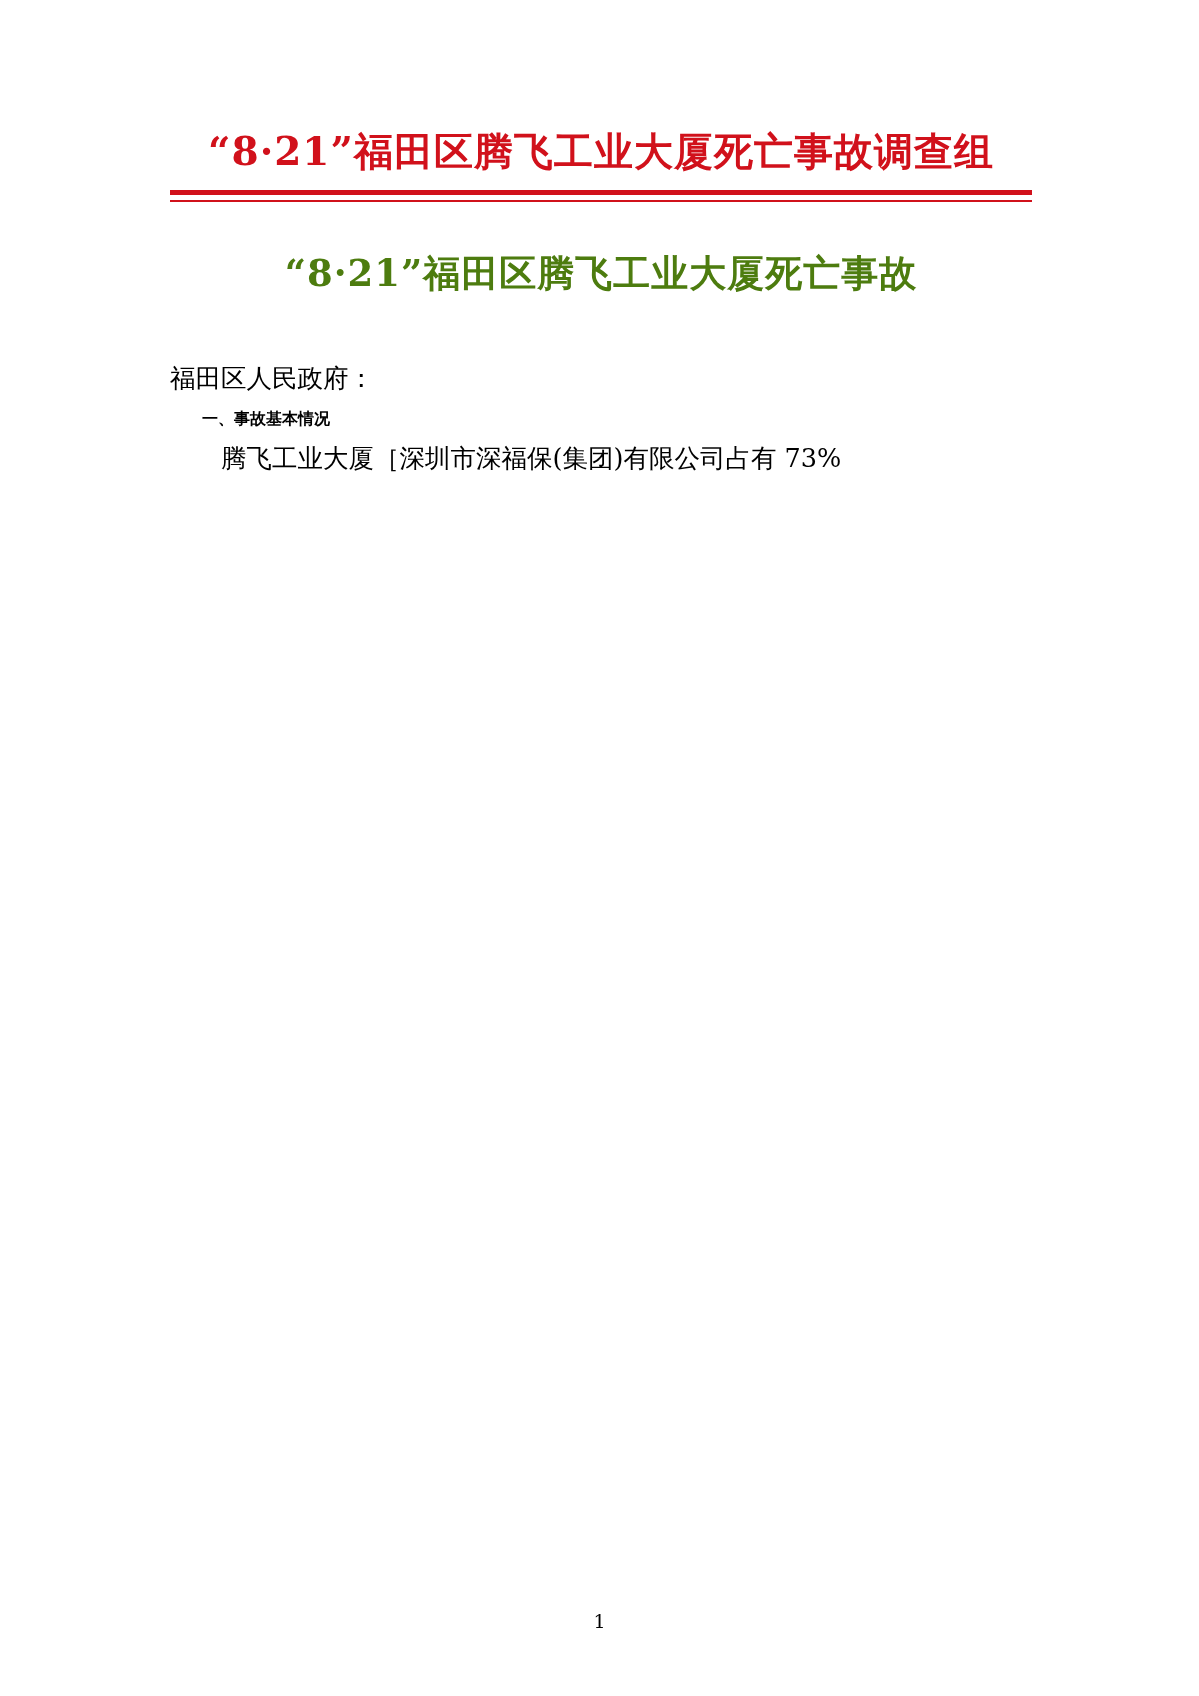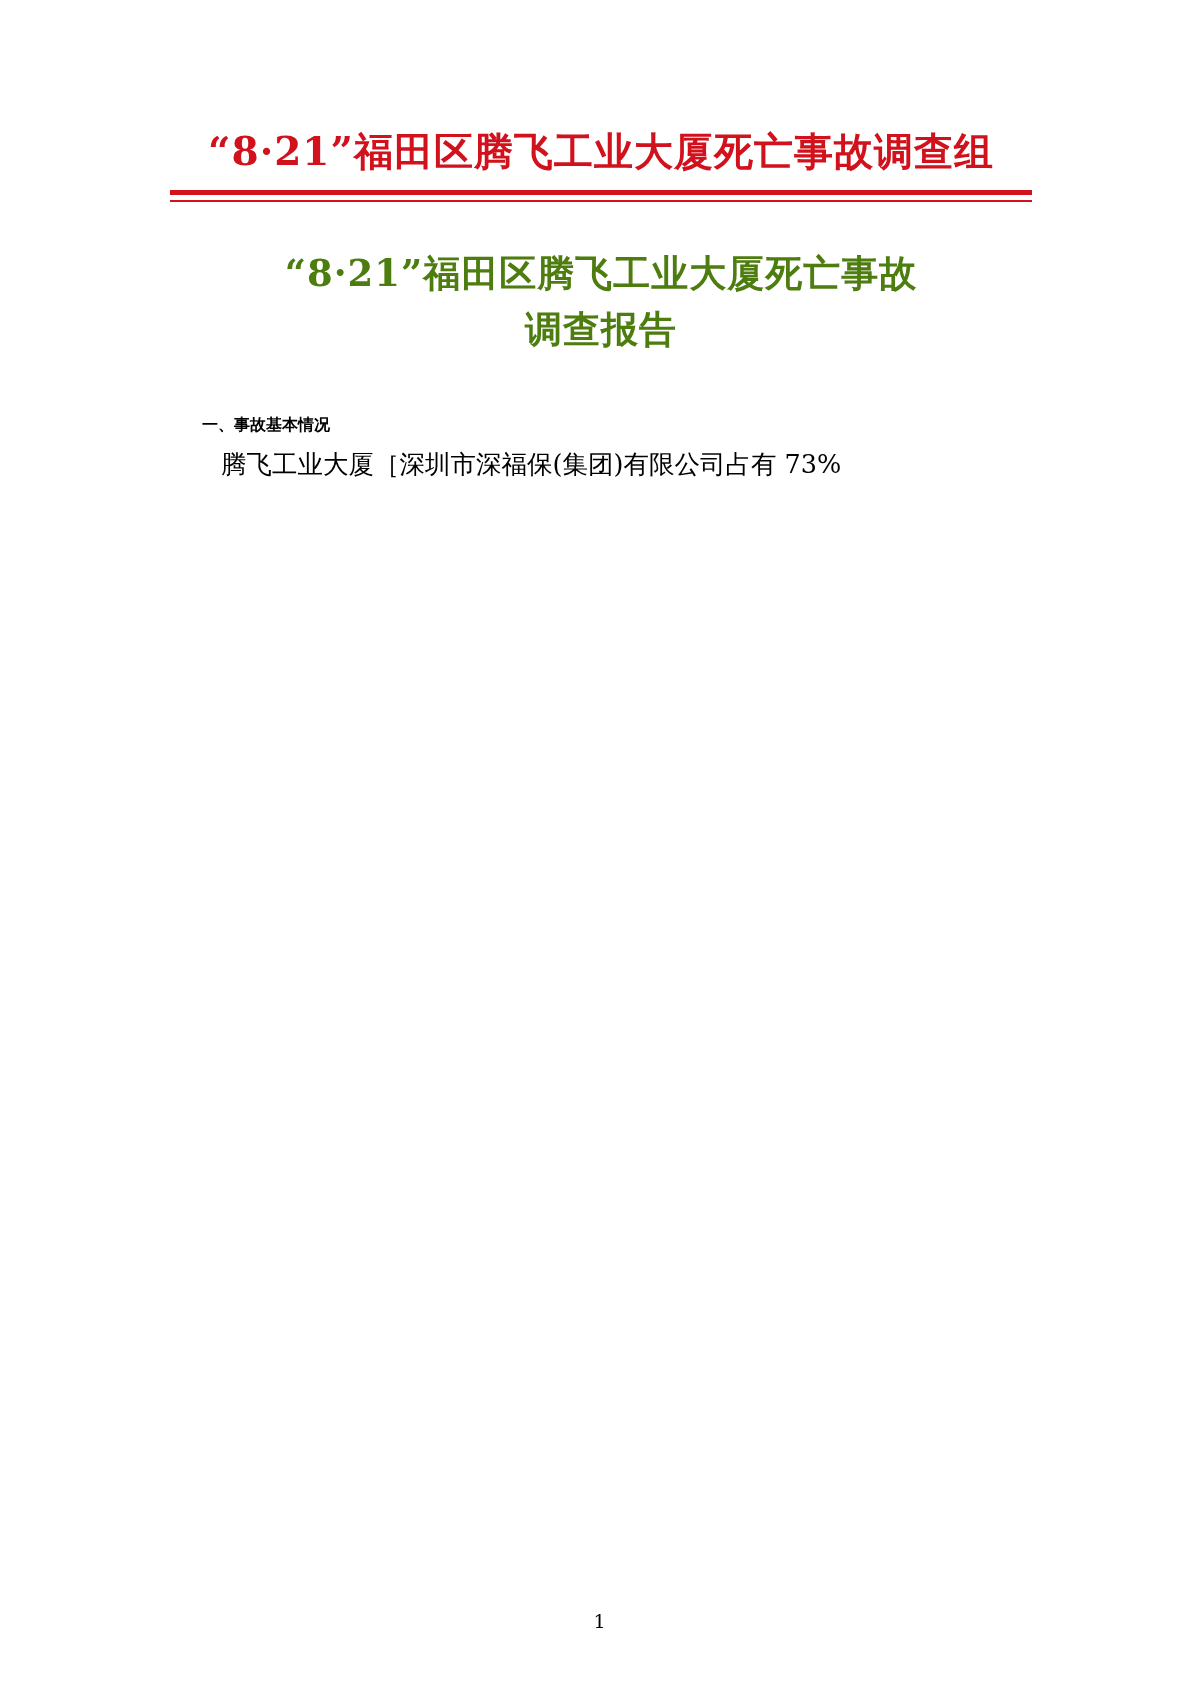--- a/index.html
+++ b/index.html
@@ -100,24 +100,24 @@
 <div class="page">
   <div class="content">
 
     <div class="letterhead">“8·21”福田区腾飞工业大厦死亡事故调查组</div>
 
     <div class="rule-thick"></div>
     <div class="rule-thin"></div>
 
     <div class="doc-title">
       <div>“8·21”福田区腾飞工业大厦死亡事故</div>
-      <div>调查报告</div>
     </div>
 
     <div class="body-block">
+      <p class="para no-indent">福田区人民政府：</p>
 
 
 
 
       <p class="heading-1">一、事故基本情况</p>
 
 
       <p class="para">腾飞工业大厦［深圳市深福保(集团)有限公司占有 73%</p>
     </div>
   </div>

